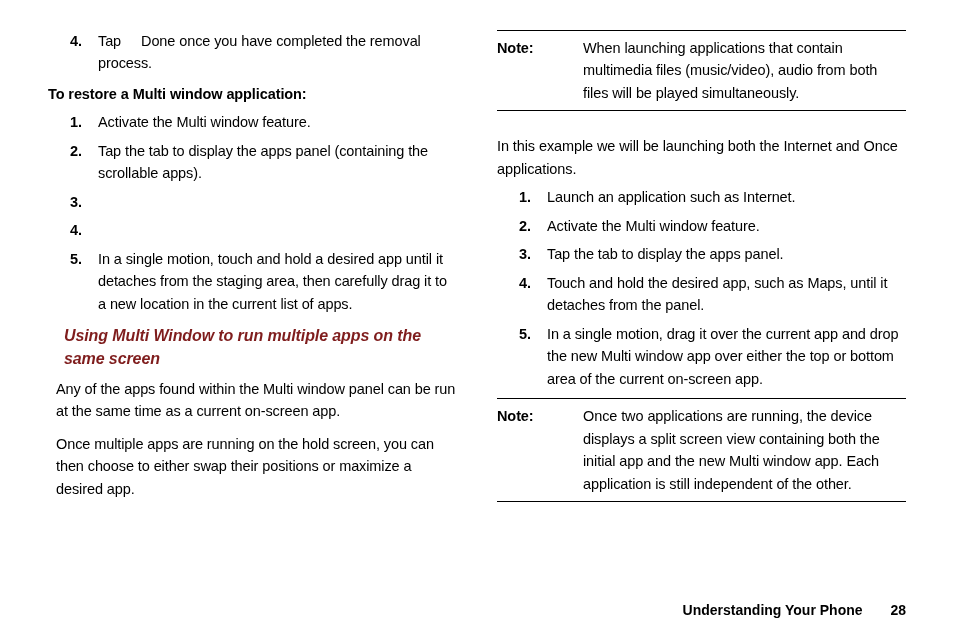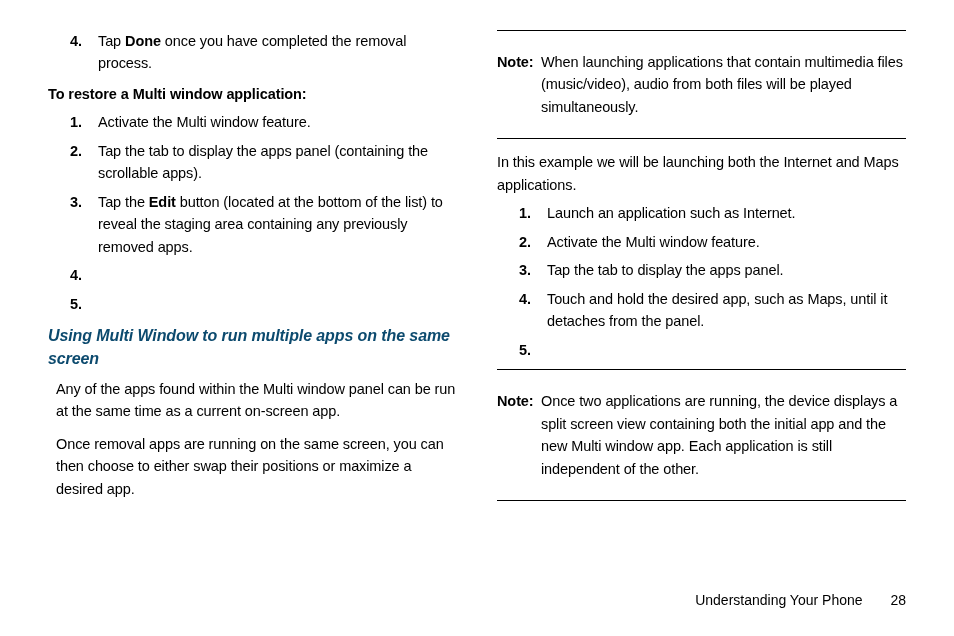--- a/index.html
+++ b/index.html
@@ -43,59 +43,61 @@
     flex: 0 0 28px;
     font-weight: 700;
     text-align: left;
     padding-left: 22px;
     box-sizing: content-box;
   }
   ol.num > li > .litext {
     flex: 1;
   }
 
-  .b { font-weight: 700; }
+  .b { font-weight: 400; margin-left: 16px; }
   .subhead {
     font-weight: 700;
     margin: 8px 0 6px 0;
   }
   .section-heading {
-    color: #0c4a6e;
+    color: #7f1d1d;
     font-style: italic;
     font-weight: 700;
     font-size: 16px;
-    margin: 10px 0 8px 0;
+    margin: 10px 0 8px 16px;
     line-height: 1.4;
   }
   .body-p {
     margin: 0 0 10px 8px;
   }
 
   
   .note-box {
     border-top: 1.5px solid #000;
     border-bottom: 1.5px solid #000;
-    padding: 20px 0;
-    margin-bottom: 12px;
+    padding: 6px 0;
+    margin-bottom: 24px;
     display: flex;
+    gap: 42px;
   }
   .note-label {
     font-weight: 700;
     flex: 0 0 44px;
   }
   .note-body {
     flex: 1;
   }
 
   
   .footer {
     position: absolute;
     right: 48px;
-    bottom: 28px;
+    bottom: 18px;
     font-size: 14px;
+    font-weight: bold;
   }
   .footer .pg {
     margin-left: 24px;
   }
 </style>
 </head>
 <body>
 
 <div class="page">
   <div class="columns">
@@ -117,68 +119,67 @@
         <li>
           <span class="marker">1.</span>
           <span class="litext">Activate the Multi window feature.</span>
         </li>
         <li>
           <span class="marker">2.</span>
           <span class="litext">Tap the tab to display the apps panel (containing the scrollable apps).</span>
         </li>
         <li>
           <span class="marker">3.</span>
-          <span class="litext">
-            <span>Tap the </span><span class="b">Edit</span><span> button (located at the bottom of the list) to reveal the staging area containing any previously removed apps.</span>
-          </span>
         </li>
         <li>
           <span class="marker">4.</span>
         </li>
         <li>
           <span class="marker">5.</span>
+          <span class="litext">In a single motion, touch and hold a desired app until it detaches from the staging area, then carefully drag it to a new location in the current list of apps.</span>
         </li>
       </ol>
 
       <div class="section-heading">Using Multi Window to run multiple apps on the same screen</div>
 
       <p class="body-p">Any of the apps found within the Multi window panel can be run at the same time as a current on-screen app.</p>
-      <p class="body-p">Once removal apps are running on the same screen, you can then choose to either swap their positions or maximize a desired app.</p>
+      <p class="body-p">Once multiple apps are running on the hold screen, you can then choose to either swap their positions or maximize a desired app.</p>
     </div>
 
     <div class="col narrow">
 
       <div class="note-box">
         <div class="note-label">Note:</div>
         <div class="note-body">
           <div>When launching applications that contain multimedia files (music/video), audio from both files will be played simultaneously.</div>
         </div>
       </div>
 
-      <p style="margin:0 0 6px 0;">In this example we will be launching both the Internet and Maps applications.</p>
+      <p style="margin:0 0 6px 0;">In this example we will be launching both the Internet and Once applications.</p>
 
       <ol class="num">
         <li>
           <span class="marker">1.</span>
           <span class="litext">Launch an application such as Internet.</span>
         </li>
         <li>
           <span class="marker">2.</span>
           <span class="litext">Activate the Multi window feature.</span>
         </li>
         <li>
           <span class="marker">3.</span>
           <span class="litext">Tap the tab to display the apps panel.</span>
         </li>
         <li>
           <span class="marker">4.</span>
           <span class="litext">Touch and hold the desired app, such as Maps, until it detaches from the panel.</span>
         </li>
         <li>
           <span class="marker">5.</span>
+          <span class="litext">In a single motion, drag it over the current app and drop the new Multi window app over either the top or bottom area of the current on-screen app.</span>
         </li>
       </ol>
 
       <div class="note-box">
         <div class="note-label">Note:</div>
         <div class="note-body">Once two applications are running, the device displays a split screen view containing both the initial app and the new Multi window app. Each application is still independent of the other.</div>
       </div>
 
     </div>
   </div>

